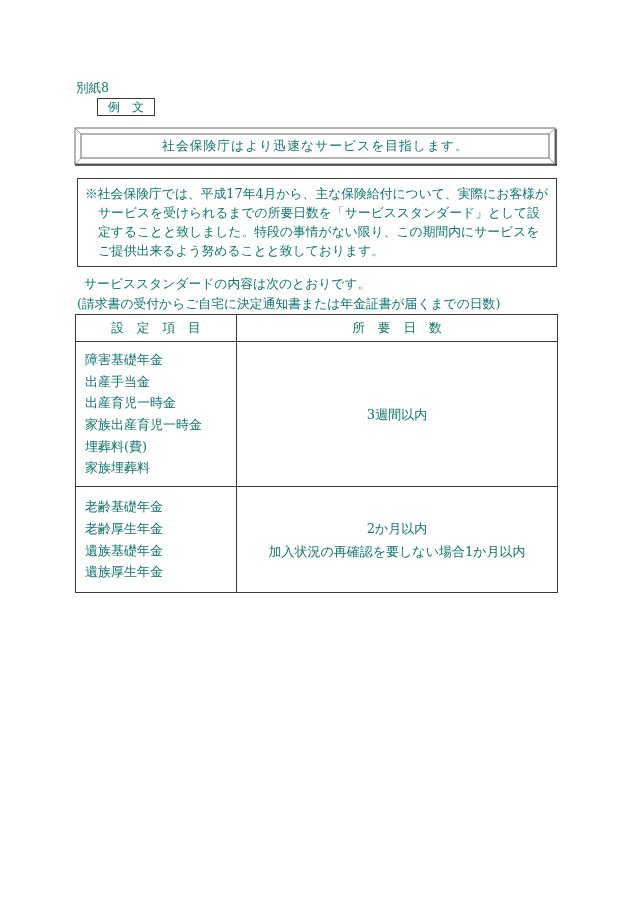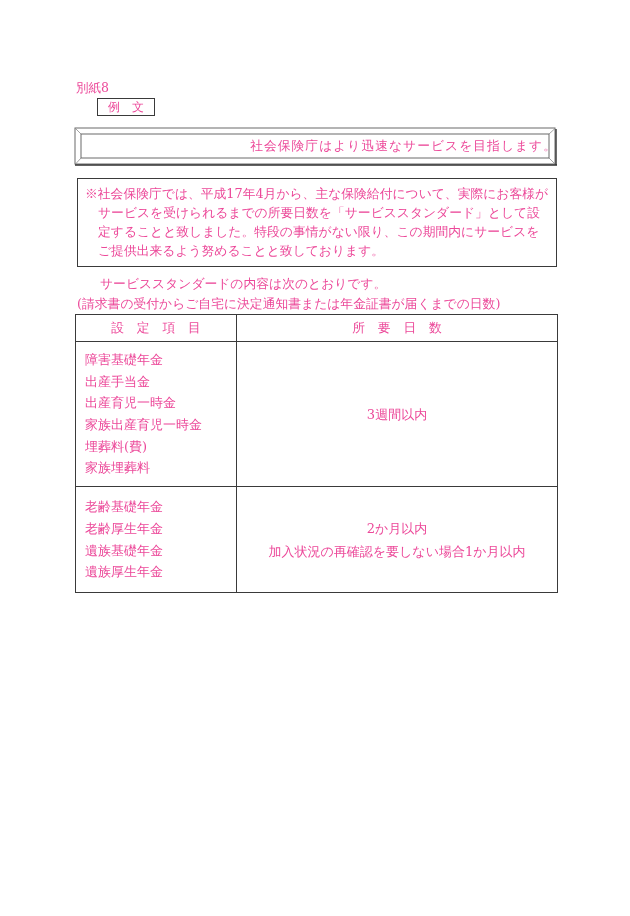--- a/index.html
+++ b/index.html
@@ -1,46 +1,46 @@
 <!DOCTYPE html>
 <html lang="ja"><head>
 <meta charset="utf-8">
 <style>
   html,body{margin:0;padding:0;background:#ffffff;}
   .page{
     position:relative;
     width:630px;height:916px;
     background:#ffffff;
-    color:#ec4899;
+    color:#0f766e;
     font-family:"DejaVu Serif","Liberation Serif",serif;
     font-size:13px;
     overflow:hidden;
   }
   .attach{position:absolute;left:76px;top:80px;font-size:12.5px;}
   .example-box{
     position:absolute;left:75px;top:98px;width:58px;height:18px;
     border:1px solid #3a3a3a;box-sizing:border-box;
     display:flex;align-items:center;justify-content:center;
     font-size:12px;
     margin-left:22px;
   }
   .banner{
     position:absolute;left:74px;top:127px;width:483px;height:39px;
-    display:flex;align-items:center;justify-content:flex-end;
+    display:flex;align-items:center;justify-content:center;
   }
   .banner svg{position:absolute;left:0;top:0;}
   .banner-text{position:relative;letter-spacing:1px;font-size:12.8px;}
   .notice{
     position:absolute;left:77px;top:178px;width:480px;height:89px;
     border:1px solid #3a3a3a;box-sizing:border-box;
     padding:5px 6px 0 7px;
   }
   .notice p{margin:0;line-height:19px;padding-left:13px;text-indent:-13px;font-size:12.8px;}
   .intro{position:absolute;left:77px;top:274px;line-height:19.5px;font-size:12.8px;}
-  .intro-l1{margin-left:23px;}
+  .intro-l1{margin-left:7px;}
   .table-wrap{position:absolute;left:75px;top:314px;}
   table{border-collapse:collapse;table-layout:fixed;width:482px;font-size:13px;}
   th,td{border:1px solid #3a3a3a;font-weight:normal;padding:0;}
   th{height:26px;text-align:center;font-size:12.8px;}
   td.items-cell{vertical-align:middle;padding:3px 4px 3px 9px;}
   td.items-cell .item{line-height:21.6px;}
   td.days-cell{text-align:center;vertical-align:middle;}
   td.days-cell .days-line{line-height:23px;}
   tr.r1{height:145px;}
   tr.r2{height:106px;}

